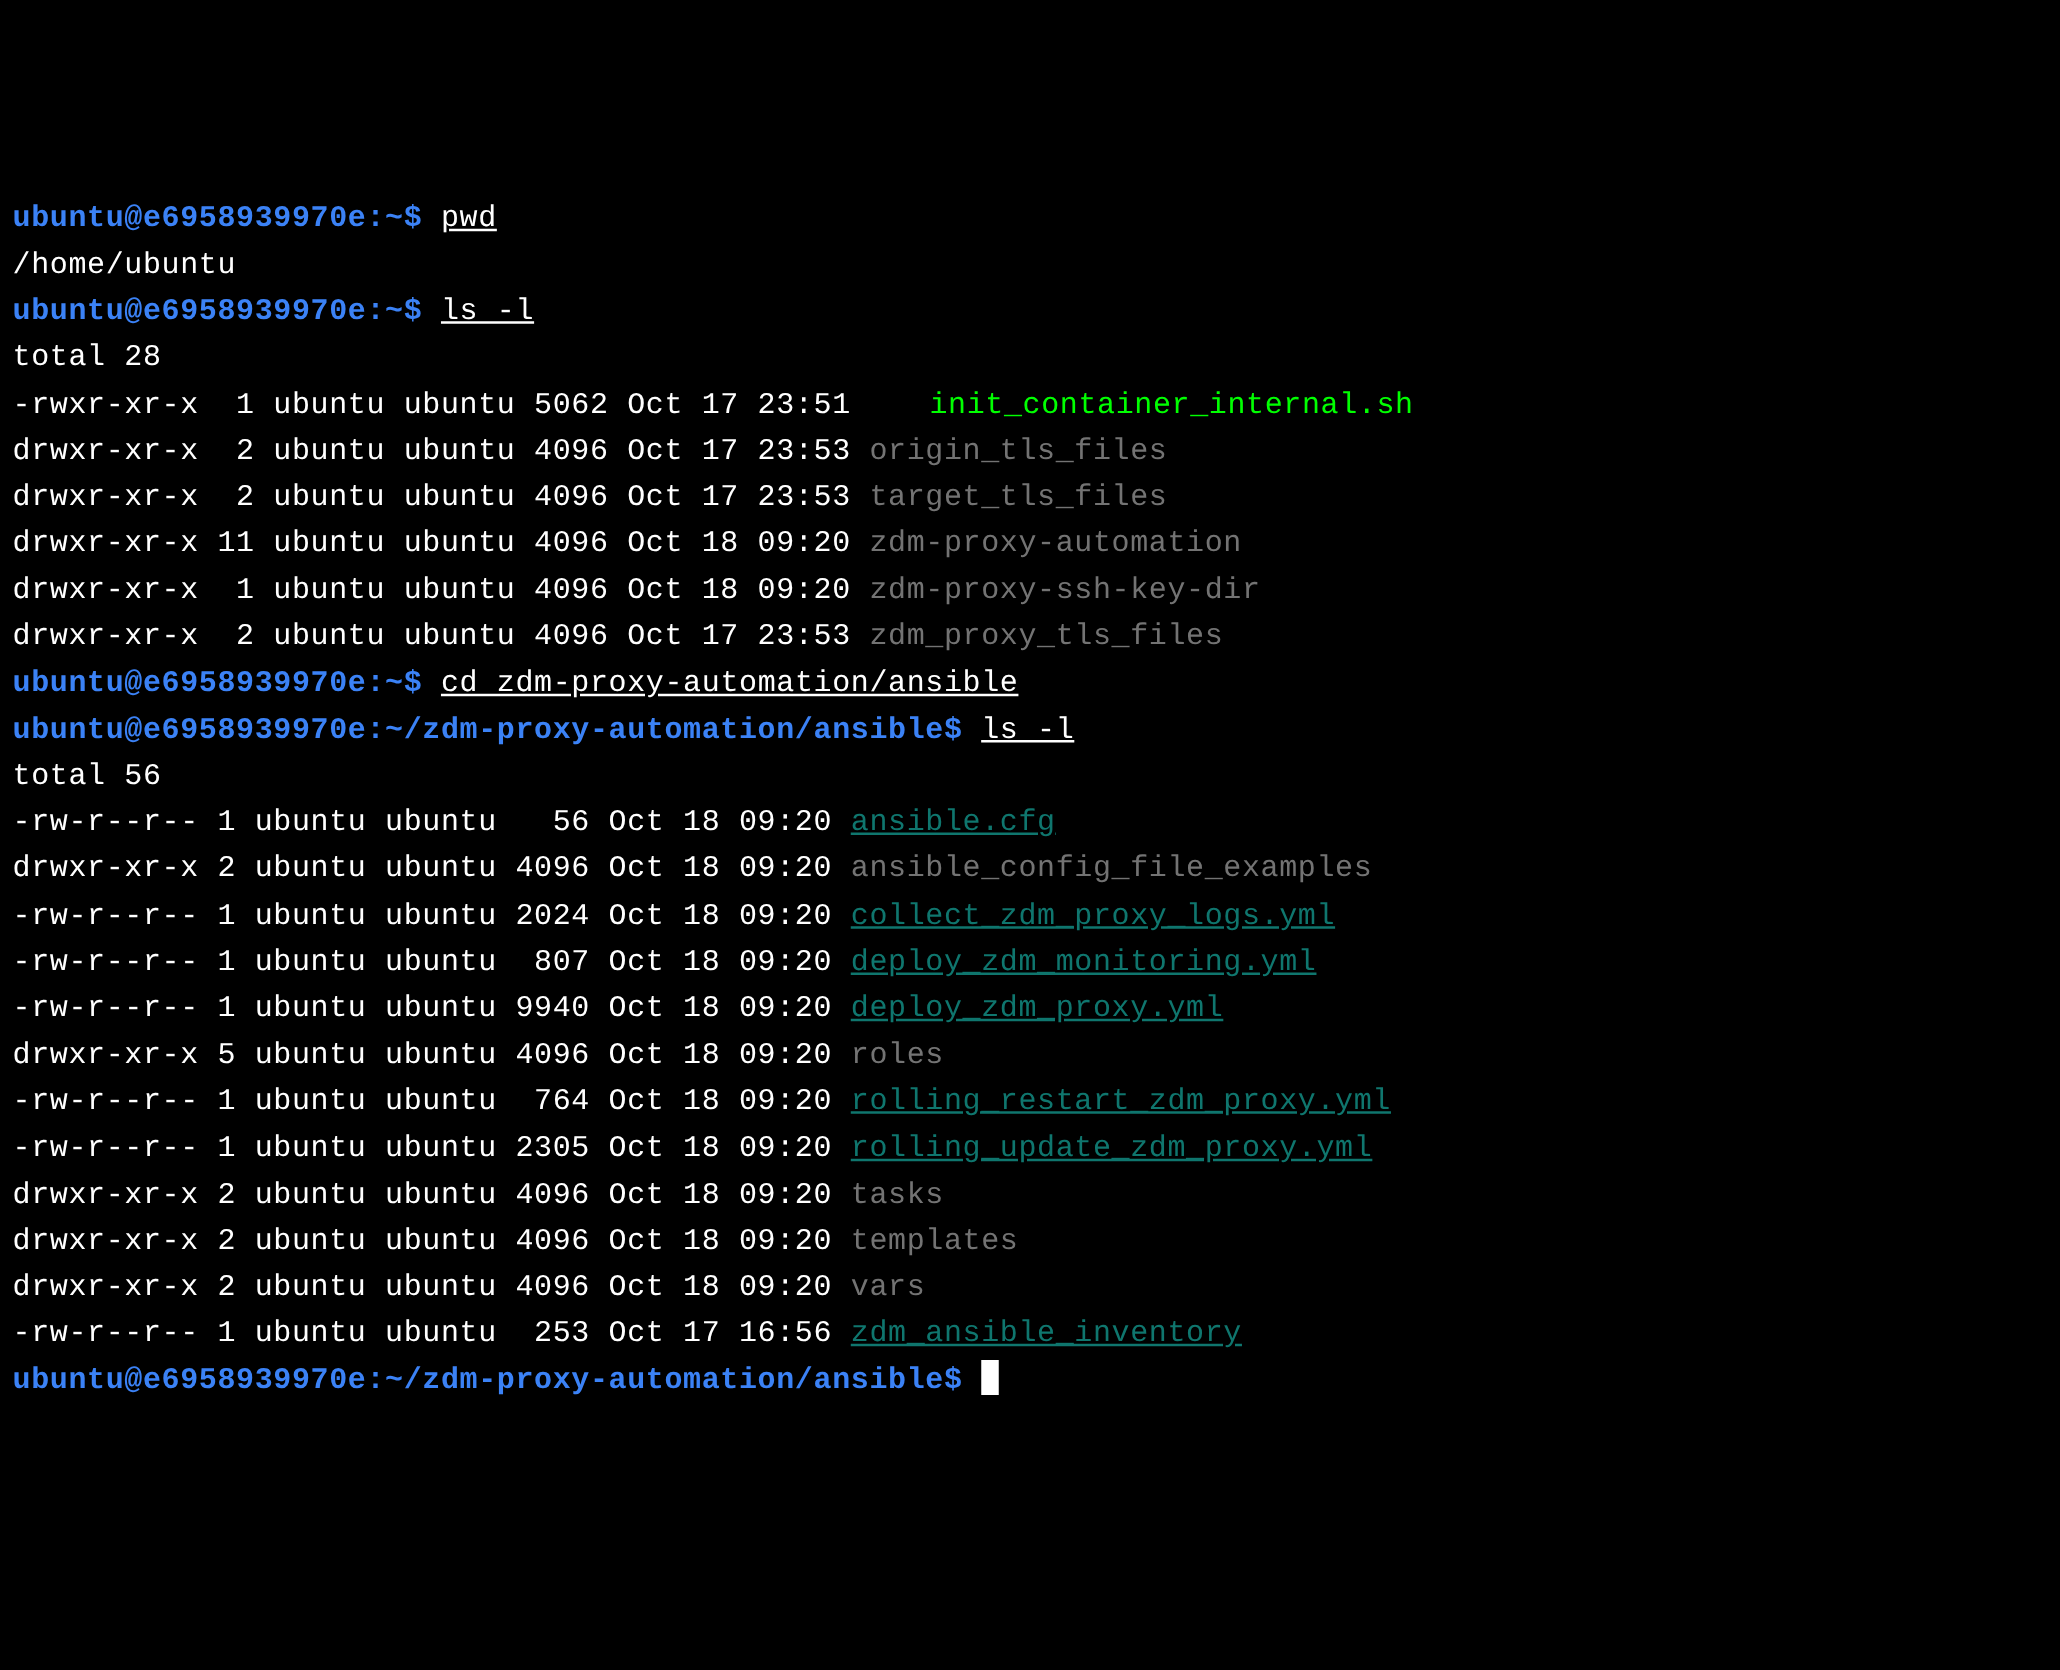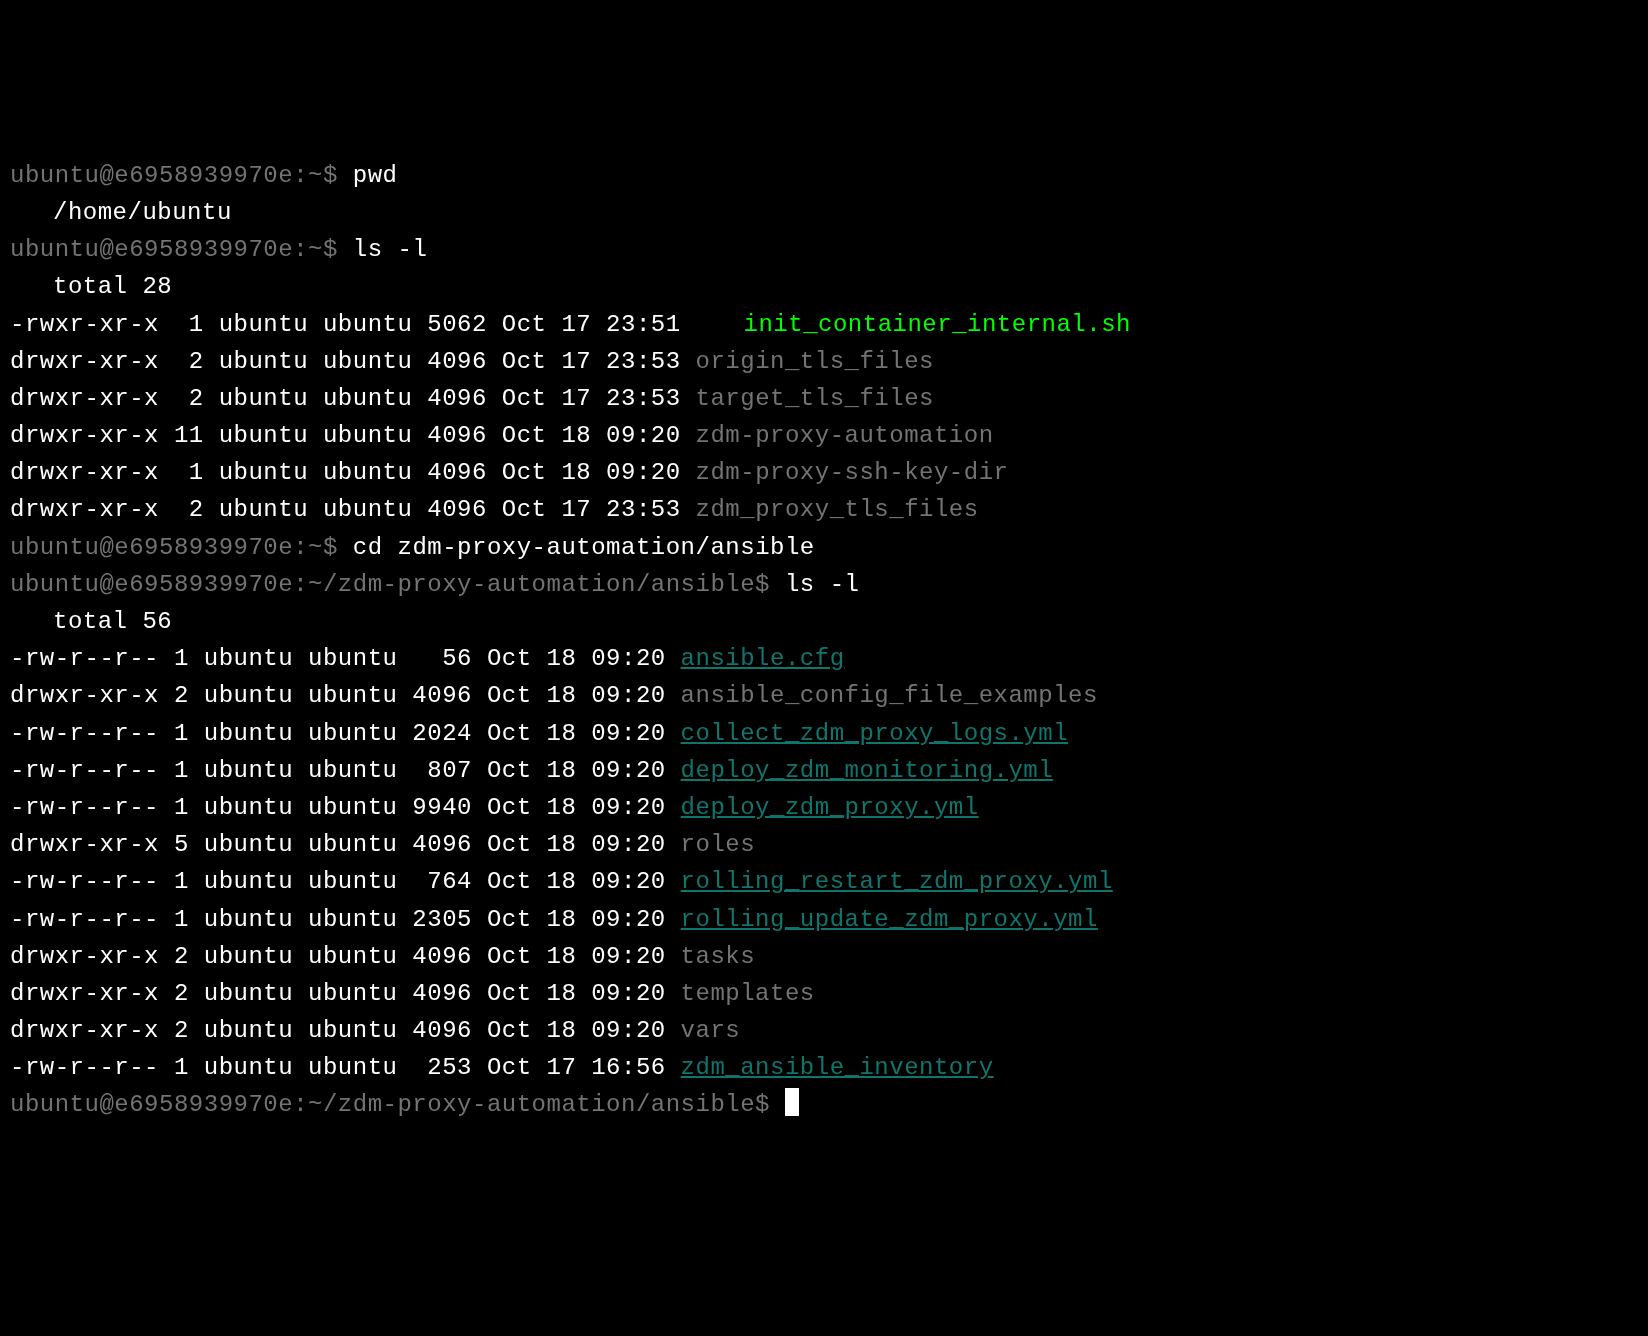--- a/index.html
+++ b/index.html
@@ -11,28 +11,29 @@
       background: #000000;
       color: #ffffff;
       font-family: 'Menlo', 'Monaco', 'Consolas', 'Courier New', monospace;
       font-size: 24px;
       line-height: 1.55;
       padding: 8px 10px;
       white-space: pre;
       letter-spacing: 0.5px;
     }
     .prompt {
-      color: #737373;
+      color: #3b82f6;
+      font-weight: bold;
     }
     .command {
       color: #ffffff;
+      text-decoration: underline;
     }
     .output {
       color: #ffffff;
-      margin-left: 43px;
     }
     .exec {
       color: #00ff00;
       margin-left: 48px;
     }
     .dir {
       color: #737373;
     }
     .file {
       color: #0f766e;

